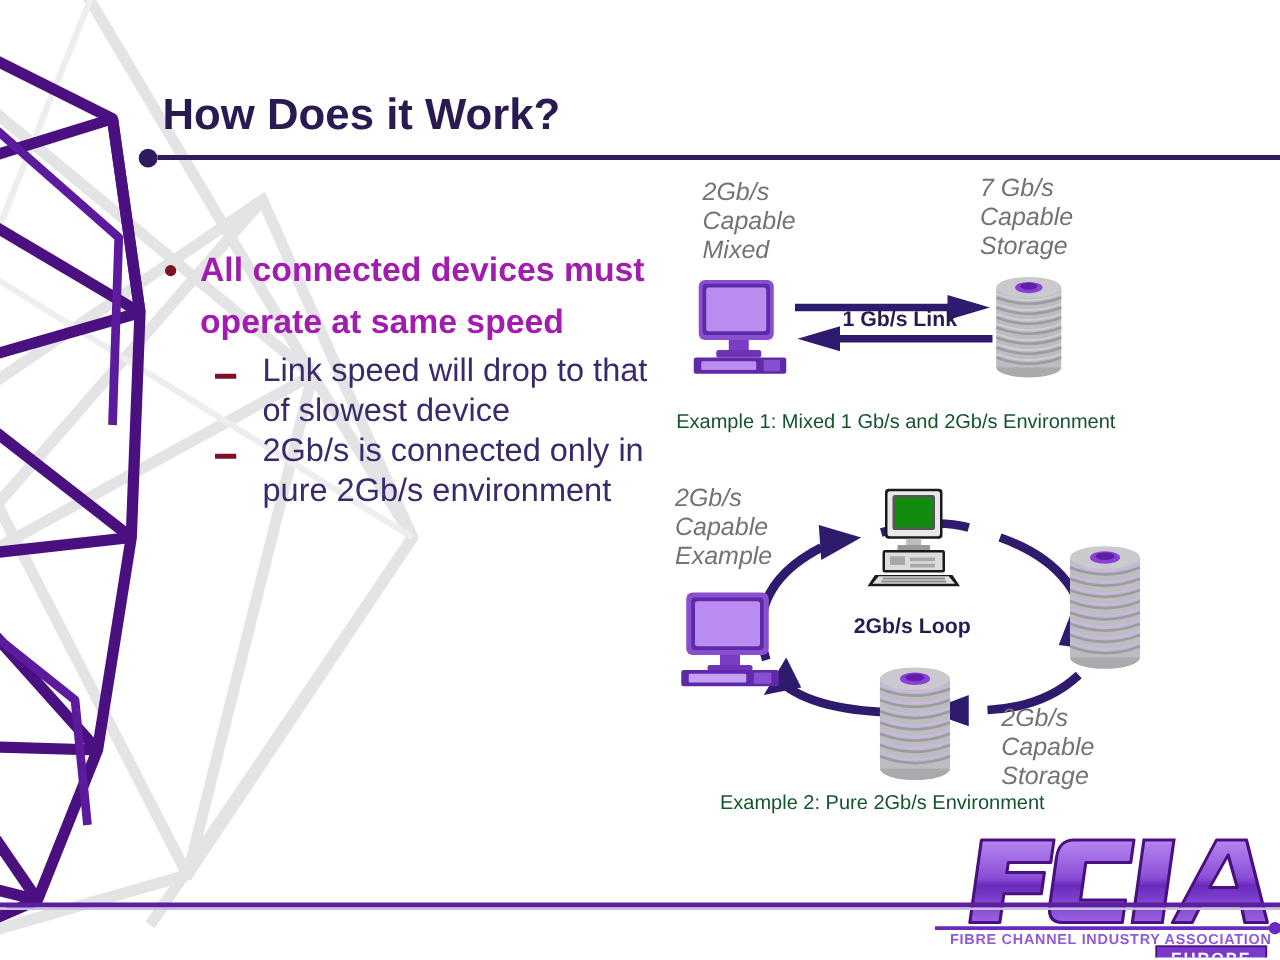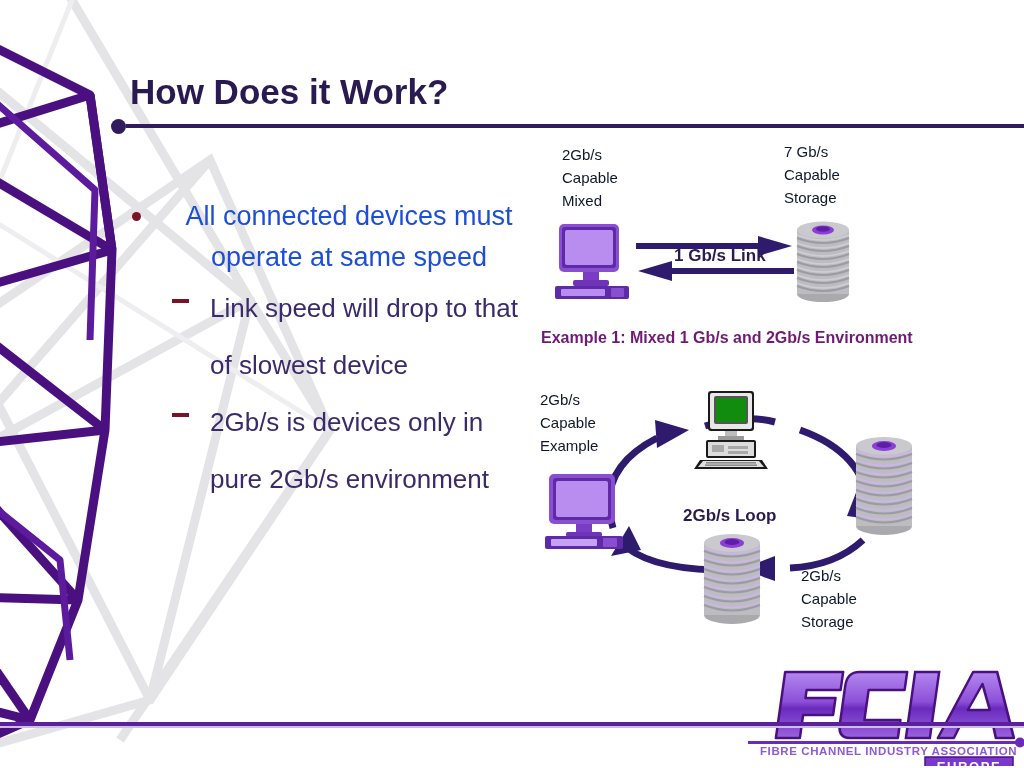--- a/index.html
+++ b/index.html
@@ -83,65 +83,65 @@
   #bullets {
     position: absolute;
     left: 118px;
     top: 196px;
     width: 420px;
   }
   .b1 {
     position: relative;
     padding-left: 42px;
     font-size: 27px;
-    font-weight: normal;
-    color: #1d4ed8;
+    font-weight: bold;
+    color: #a21caf;
     line-height: 41px;
     margin-bottom: 2px;
-    text-align: center;
   }
   .b1 .marker {
     position: absolute;
     left: 14px;
     top: 16px;
     width: 9px;
     height: 9px;
     border-radius: 50%;
     background: #7b1326;
   }
   .b2 {
     position: relative;
     padding-left: 92px;
     font-size: 26px;
     font-weight: normal;
     color: #3a2a6b;
-    line-height: 57px;
+    line-height: 32px;
   }
   .b2 .marker {
     position: absolute;
     left: 54px;
     top: 19px;
     width: 17px;
     height: 4px;
     background: #7b1326;
   }
 
   
   .diag-label {
     position: absolute;
-    font-size: 15px;
-    color: #0f172a;
+    font-size: 20px;
+    color: #737373;
     line-height: 23px;
     white-space: nowrap;
+    font-style: italic;
   }
   .caption {
     position: absolute;
     font-size: 16px;
-    font-weight: bold;
-    color: #701a75;
+    font-weight: normal;
+    color: #14532d;
     white-space: nowrap;
   }
   .loop-label {
     position: absolute;
     font-size: 17px;
     font-weight: bold;
     color: #2a1a52;
     white-space: nowrap;
   }
   .link-label {
@@ -218,21 +218,21 @@
     <div class="b1">
       <span class="marker"></span>
       <span>All connected devices must operate at same speed</span>
     </div>
     <div class="b2">
       <span class="marker"></span>
       <span>Link speed will drop to that of slowest device</span>
     </div>
     <div class="b2">
       <span class="marker"></span>
-      <span>2Gb/s is devices only in pure 2Gb/s environment</span>
+      <span>2Gb/s is connected only in pure 2Gb/s environment</span>
     </div>
   </div>
 
   <div class="diag-label" style="left:562px; top:143px;">
     <div>2Gb/s</div>
     <div>Capable</div>
     <div>Mixed</div>
   </div>
 
   <div class="diag-label" style="left:784px; top:140px;">
@@ -402,28 +402,29 @@
         <path d="M4 45 Q32 56 60 45"></path>
       <path d="M4 54 Q32 65 60 54"></path>
         <path d="M4 63 Q32 74 60 63"></path>
       <path d="M4 72 Q32 83 60 72"></path>
     </g>
     <ellipse cx="32" cy="13" rx="28" ry="9" fill="#c9c9ce"></ellipse>
     <ellipse cx="32" cy="13" rx="12" ry="5" fill="#8b3fd6"></ellipse>
     <ellipse cx="32" cy="12" rx="7.5" ry="3" fill="#5e1fa6"></ellipse>
   </svg>
 
-  <div class="loop-label" style="left:683px; top:506px;">2Gb/s Loop</div>
+  <div class="loop-label" style="left:683px; top:491px;">2Gb/s Loop</div>
 
   <div class="diag-label" style="left:801px; top:564px;">
     <div>2Gb/s</div>
     <div>Capable</div>
     <div>Storage</div>
   </div>
 
+  <div class="caption" style="left:576px; top:634px;">Example 2:  Pure 2Gb/s Environment</div>
 
   <svg id="fcia" viewBox="0 0 276 100">
     <defs>
       <linearGradient id="fg" x1="0" y1="0" x2="0" y2="1">
         <stop offset="0%" stop-color="#b487ef"></stop>
         <stop offset="45%" stop-color="#8c4fd8"></stop>
         <stop offset="55%" stop-color="#6a2bbd"></stop>
         <stop offset="100%" stop-color="#9a62e0"></stop>
       </linearGradient>
     </defs>

